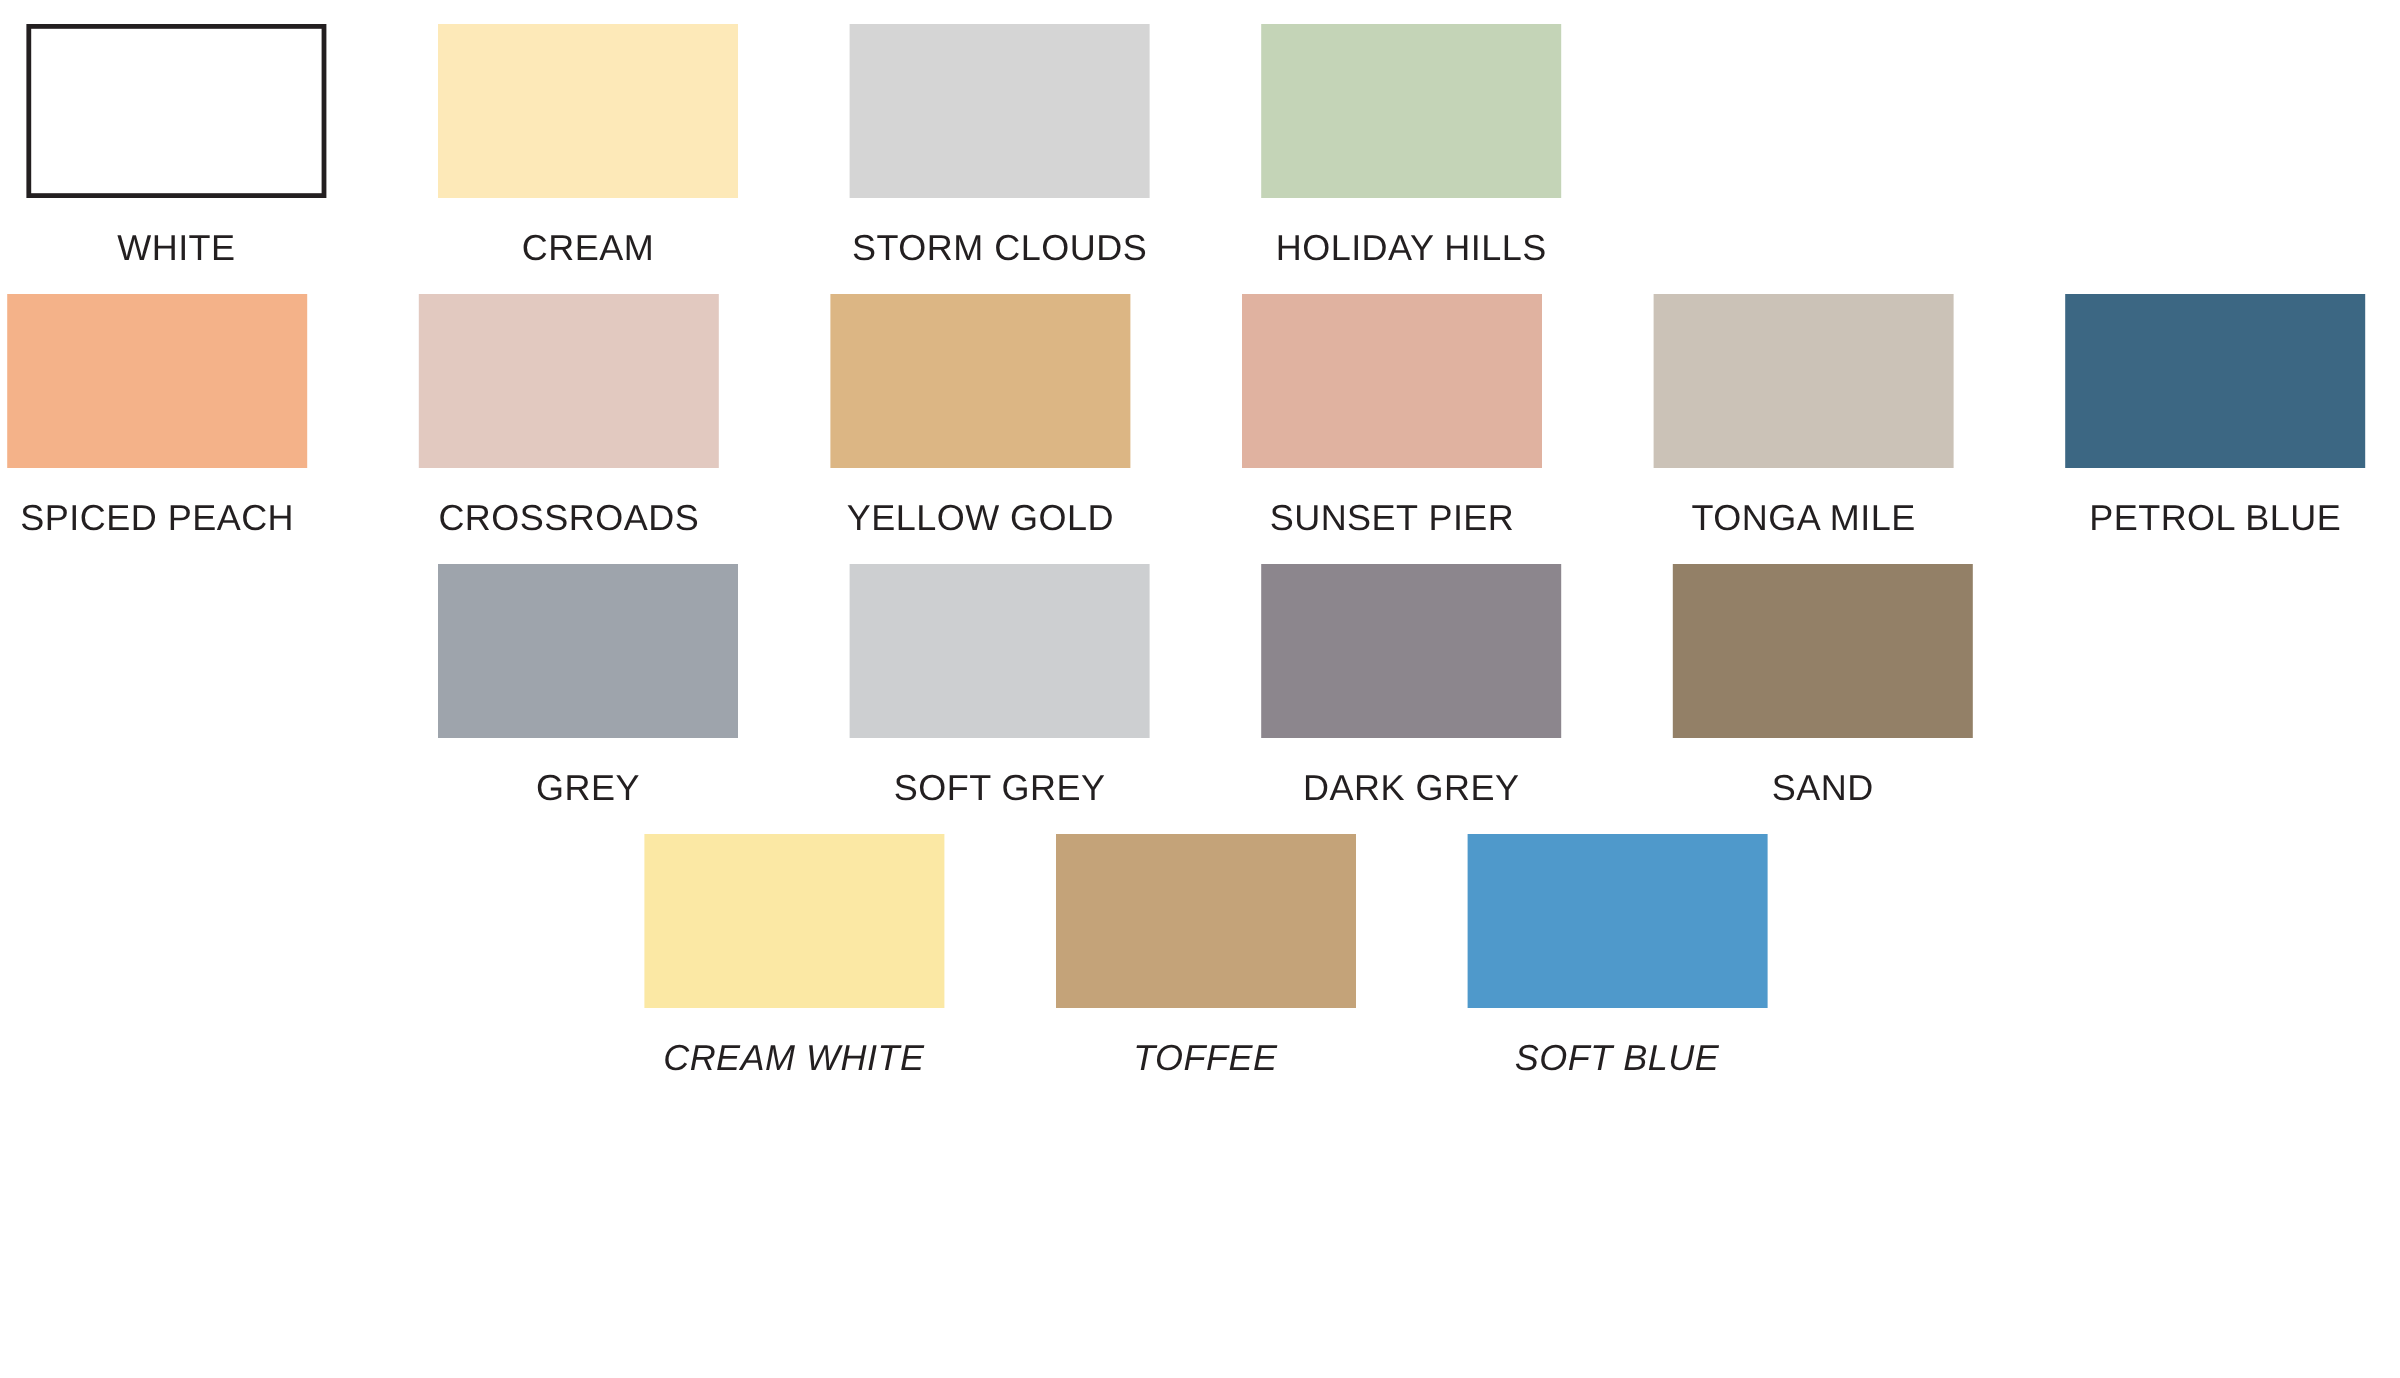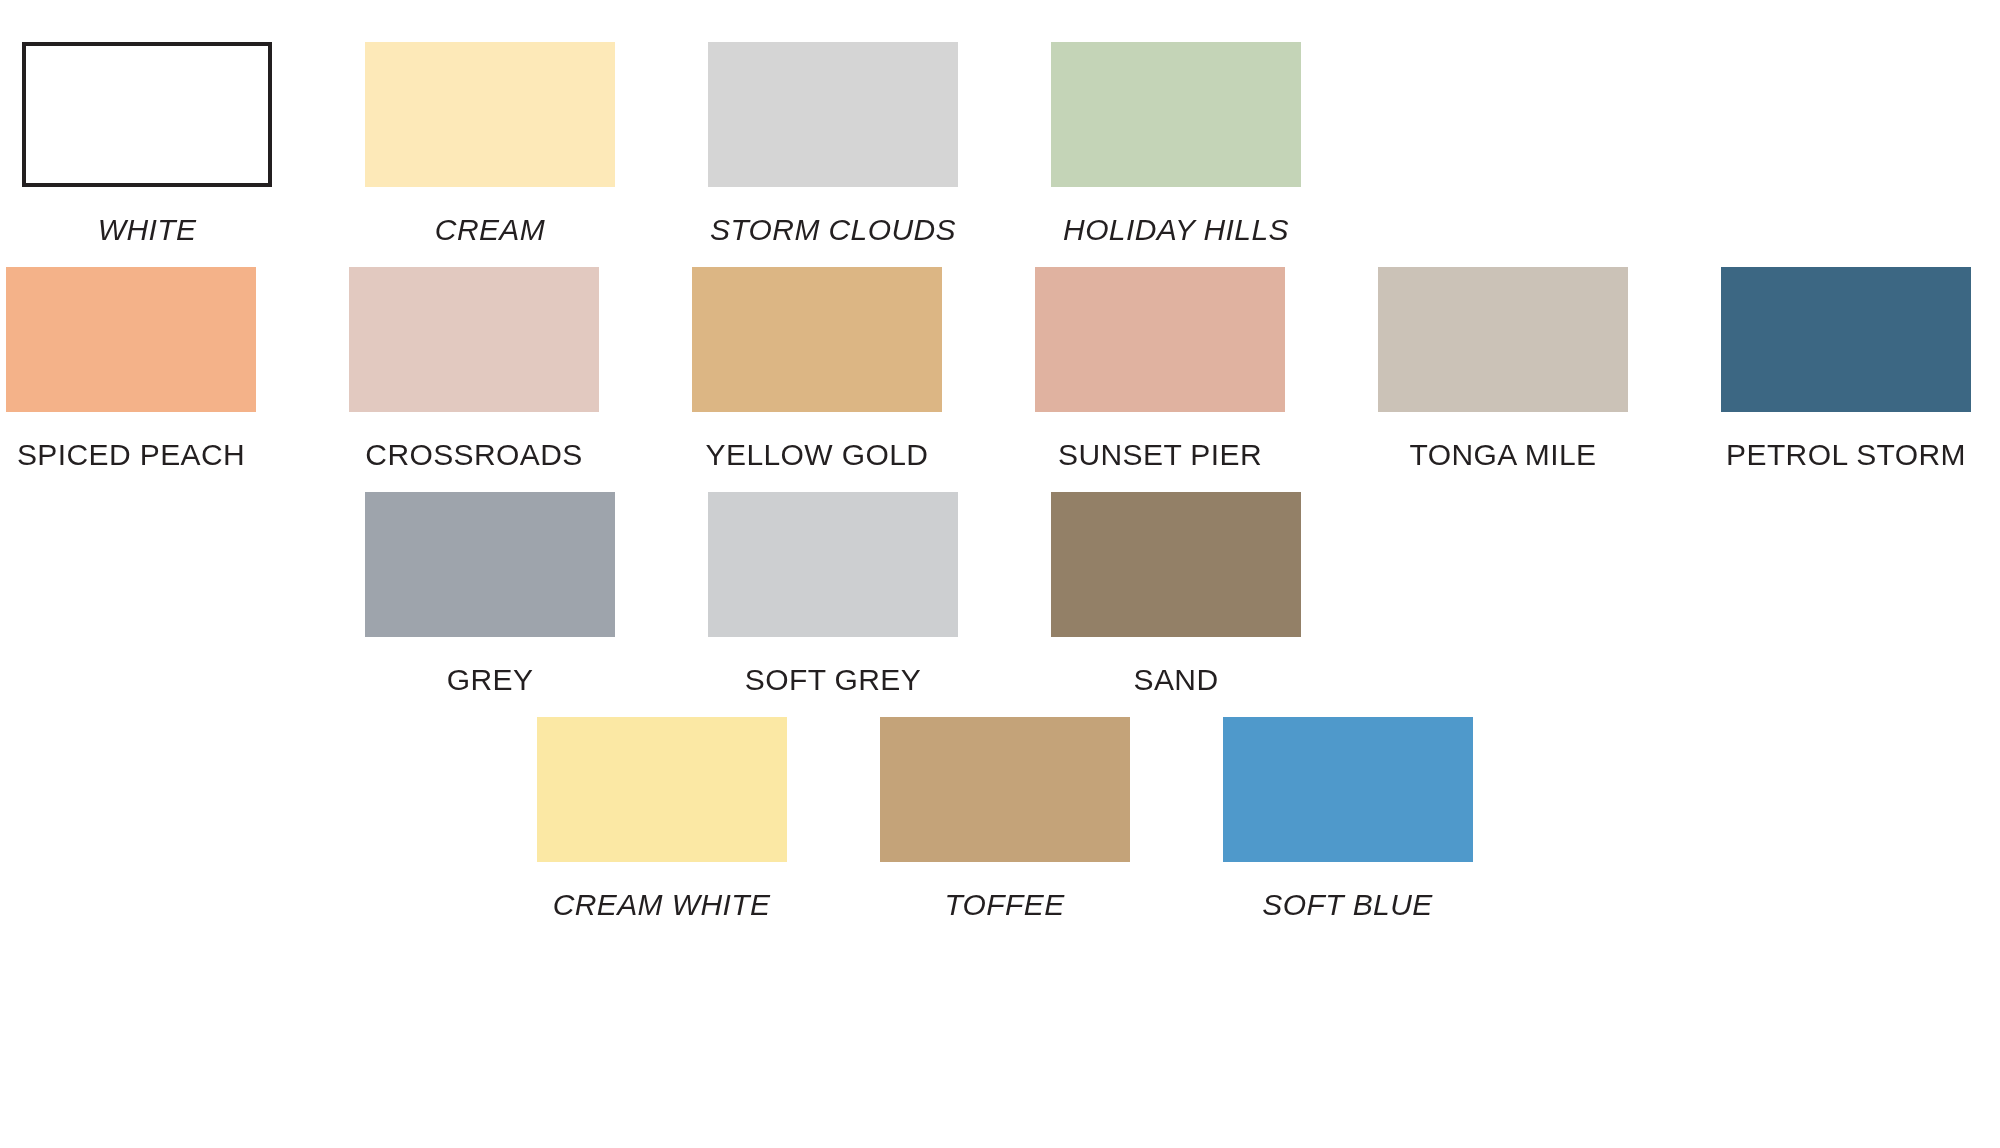--- a/index.html
+++ b/index.html
@@ -24,21 +24,21 @@
   .swatch-row {
     display: flex;
     flex-direction: row;
     justify-content: flex-start;
     align-items: flex-start;
     width: 2000px;
     box-sizing: border-box;
   }
 
   
-  .row-1 { padding-top: 42px; padding-left: 22px; font-style: italic; }
+  .row-1 { padding-top: 20px; padding-left: 22px; }
   .row-2 { padding-top: 20px; padding-left: 6px; }
   .row-3 { padding-top: 20px; padding-left: 22px; }
   .row-4 { padding-top: 20px; padding-left: 22px; }
 
   .swatch-cell {
     width: 250px;
     margin-right: 93px;
     display: flex;
     flex-direction: column;
     align-items: center;
@@ -105,31 +105,35 @@
       <div class="swatch-cell">
         <div class="swatch-chip" style="background-color: rgb(224, 178, 160);"></div>
         <div class="swatch-label">SUNSET PIER</div>
       </div>
       <div class="swatch-cell">
         <div class="swatch-chip" style="background-color: rgb(203, 194, 183);"></div>
         <div class="swatch-label">TONGA MILE</div>
       </div>
       <div class="swatch-cell">
         <div class="swatch-chip" style="background-color: rgb(60, 103, 131);"></div>
-        <div class="swatch-label">PETROL STORM</div>
+        <div class="swatch-label">PETROL BLUE</div>
       </div>
     </div>
   <div class="swatch-row row-3" style="padding-left: 365px;">
       <div class="swatch-cell">
         <div class="swatch-chip" style="background-color: rgb(158, 164, 172);"></div>
         <div class="swatch-label">GREY</div>
       </div>
       <div class="swatch-cell">
         <div class="swatch-chip" style="background-color: rgb(205, 207, 209);"></div>
         <div class="swatch-label">SOFT GREY</div>
+      </div>
+      <div class="swatch-cell">
+        <div class="swatch-chip" style="background-color: rgb(140, 134, 141);"></div>
+        <div class="swatch-label">DARK GREY</div>
       </div>
       <div class="swatch-cell">
         <div class="swatch-chip" style="background-color: rgb(147, 128, 103);"></div>
         <div class="swatch-label">SAND</div>
       </div>
     </div>
   <div class="swatch-row row-4" style="padding-left: 536.5px; font-style: italic;">
       <div class="swatch-cell">
         <div class="swatch-chip" style="background-color: rgb(251, 232, 164);"></div>
         <div class="swatch-label">CREAM WHITE</div>

